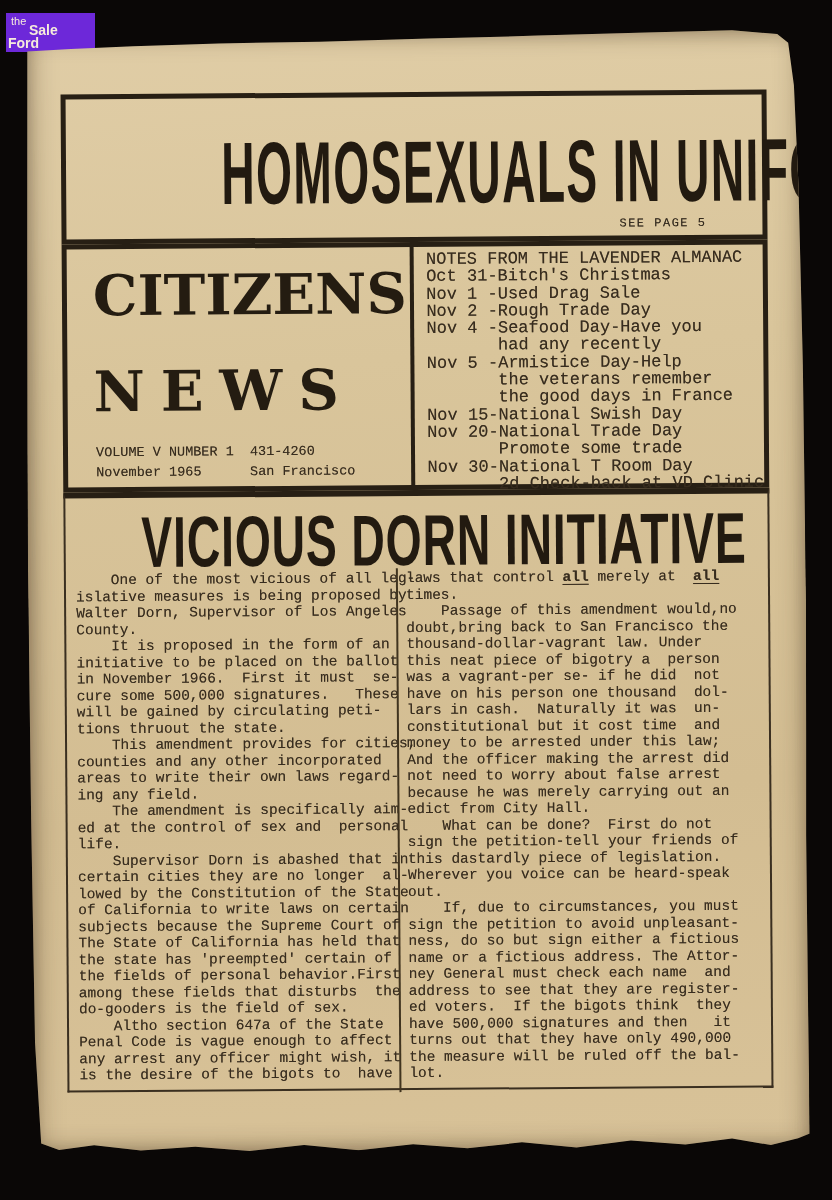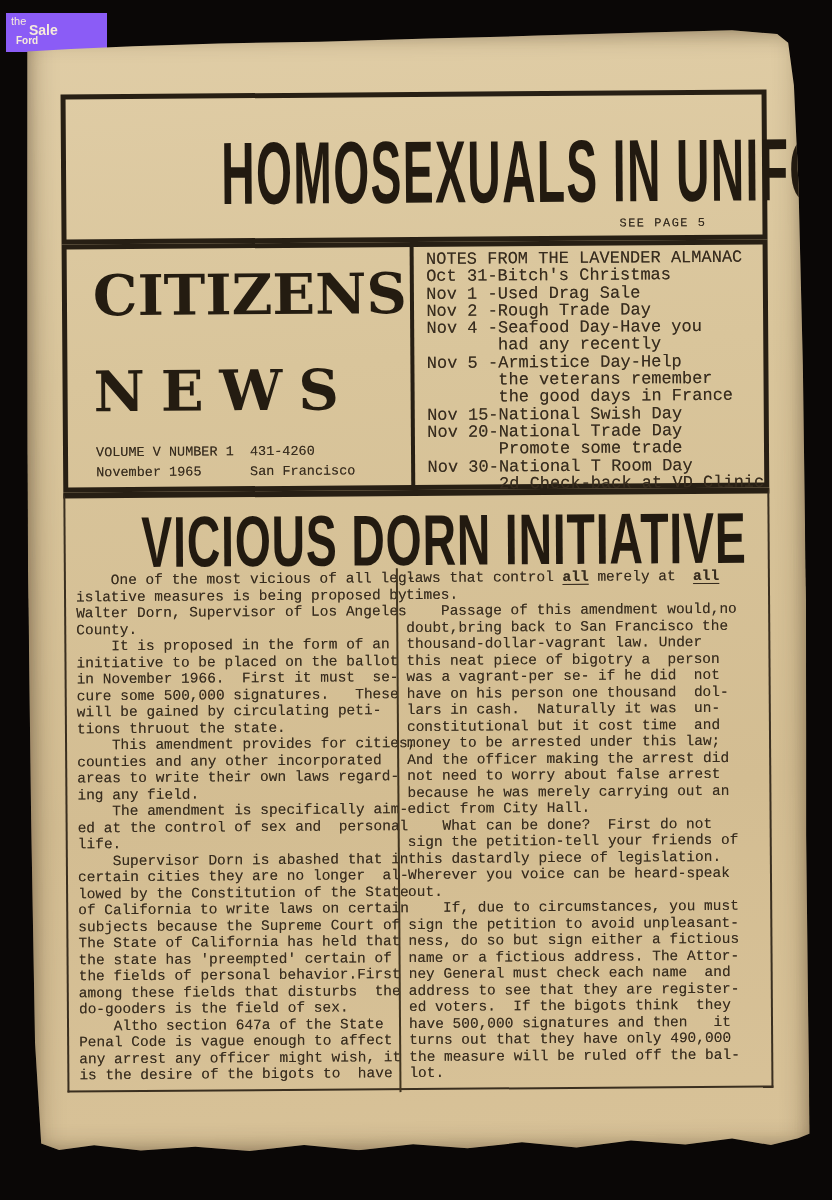--- a/index.html
+++ b/index.html
@@ -4,27 +4,26 @@
 <style>
   html,body { margin:0; padding:0; background:#000; }
   .scan {
     position:relative; width:832px; height:1200px;
     background:#0a0706; overflow:hidden;
     font-family:"Liberation Sans", sans-serif;
   }
   
   .logo {
     position:absolute; left:6px; top:13px; width:89px; height:39px;
-    background:#8b5cf6;
-    padding-left:12px;
+    background:#6d28d9;
   }
   .logo span { position:absolute; color:#f6ebdc; line-height:1; }
   .logo-the   { left:5px;  top:3px;  font-size:11px; }
   .logo-henry { left:23px; top:10px; font-size:14px; font-weight:bold; }
-  .logo-ford  { left:10px;  top:23px; font-size:10px; font-weight:bold; }
+  .logo-ford  { left:2px;  top:23px; font-size:14px; font-weight:bold; }
 
   
   .paper {
     position:absolute; left:28px; top:32px; width:778px; height:1120px;
     background:linear-gradient(176deg,#e0cda6 0%, #d9c59b 30%, #d3bd92 68%, #d8c298 100%);
     box-shadow:
       inset 18px 0 28px -16px rgba(45,28,12,.5),
       inset -16px 0 28px -16px rgba(45,28,12,.42),
       inset 0 16px 24px -14px rgba(45,28,12,.35),
       inset 0 -18px 26px -16px rgba(45,28,12,.45);

